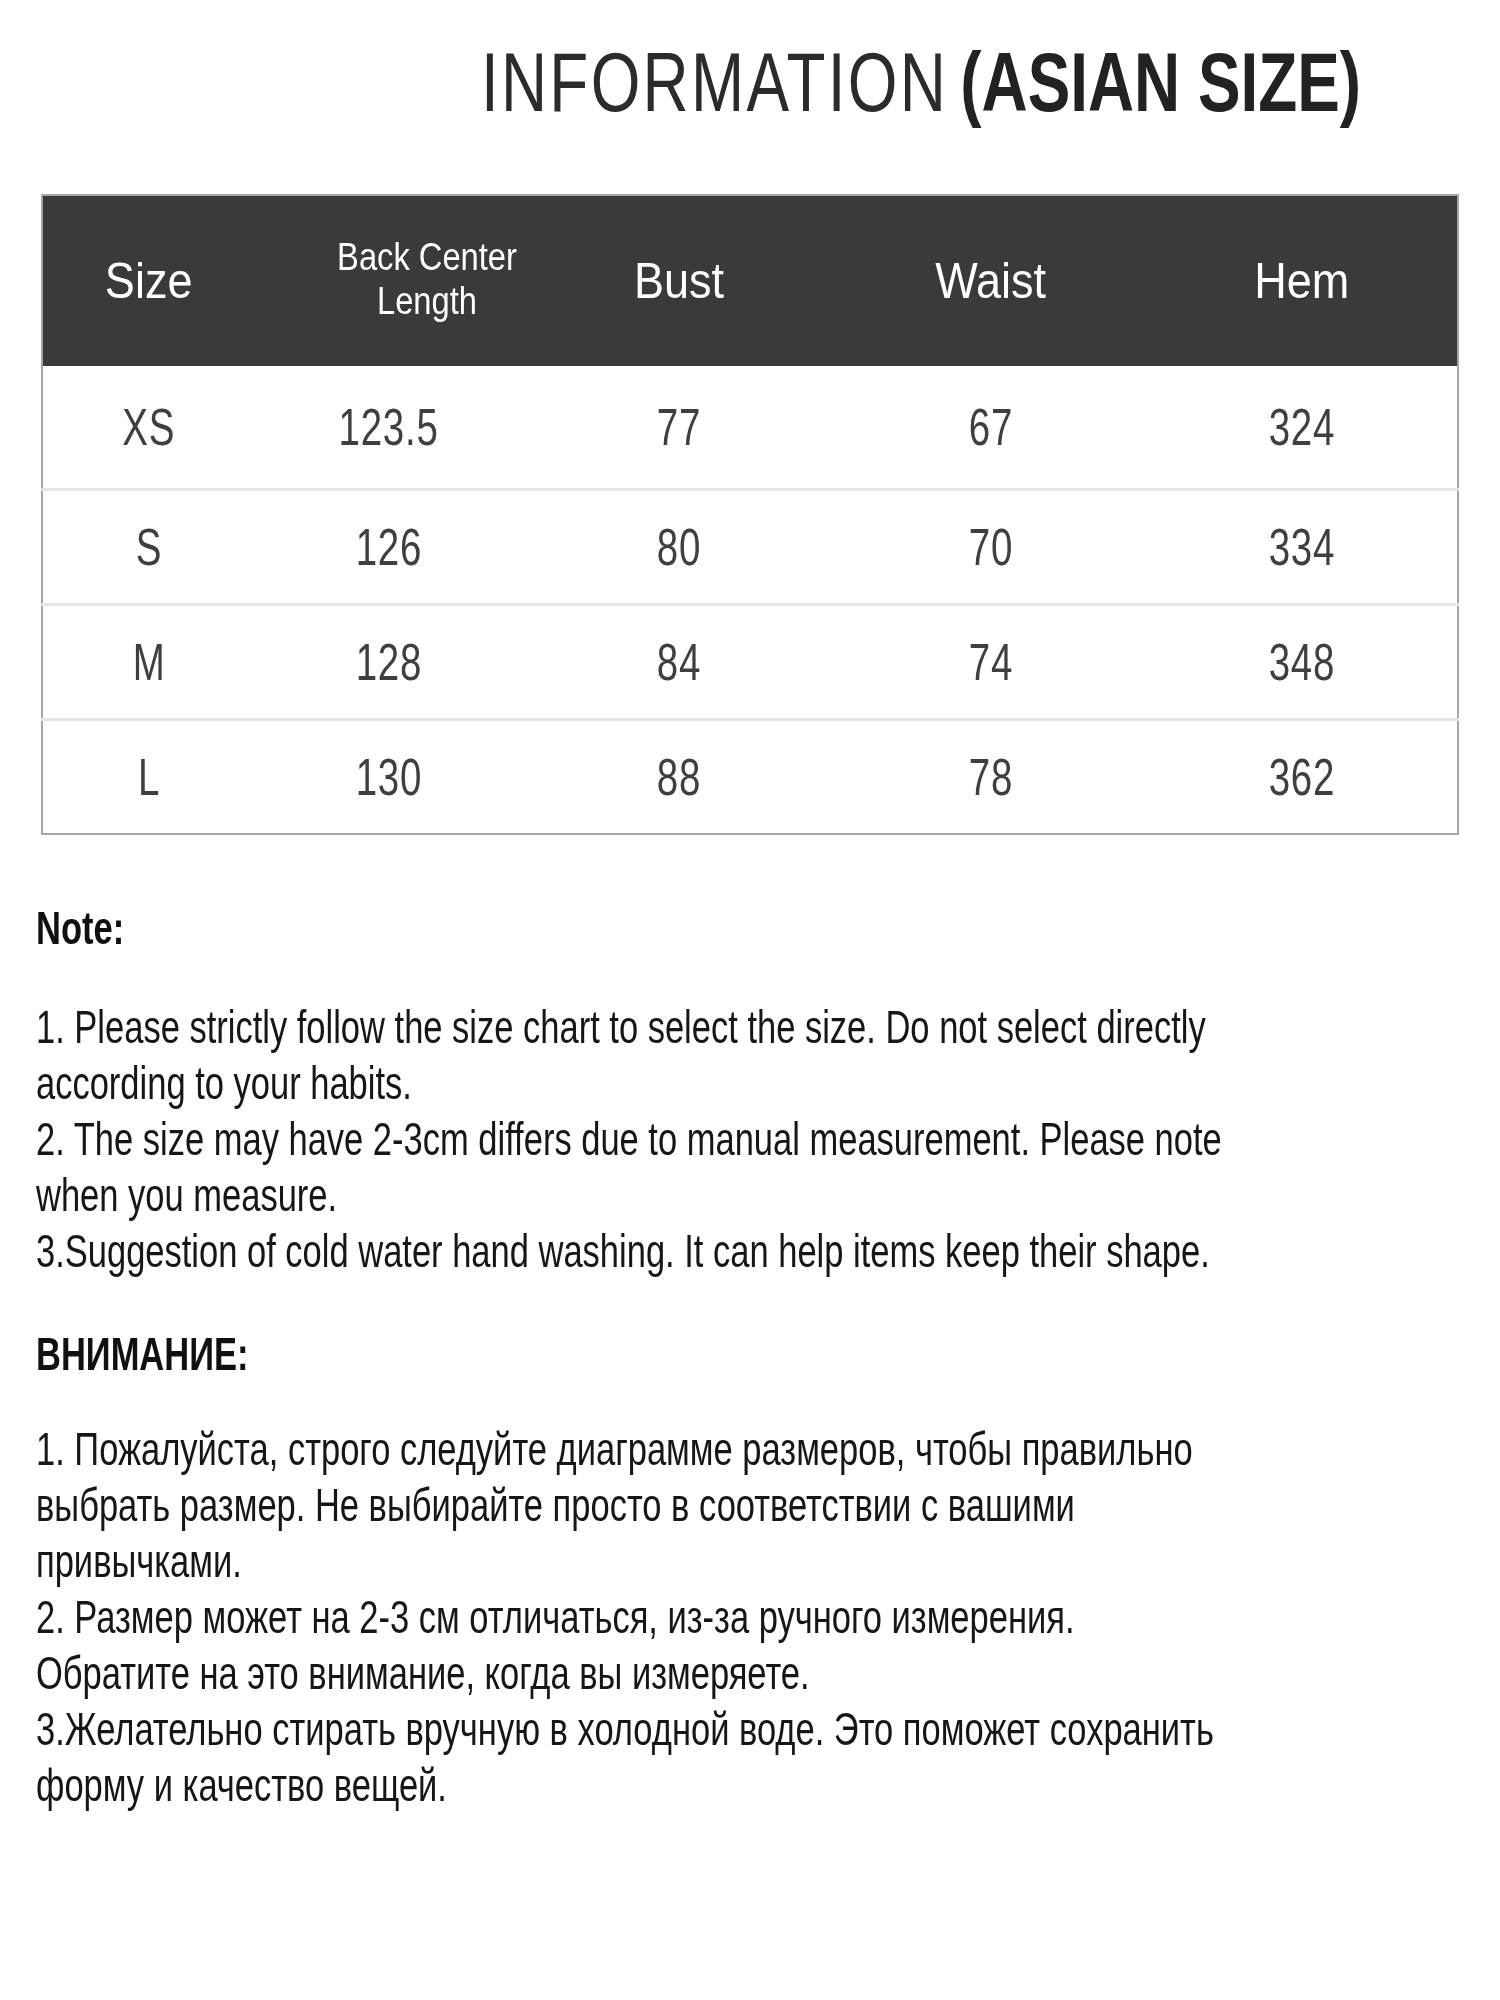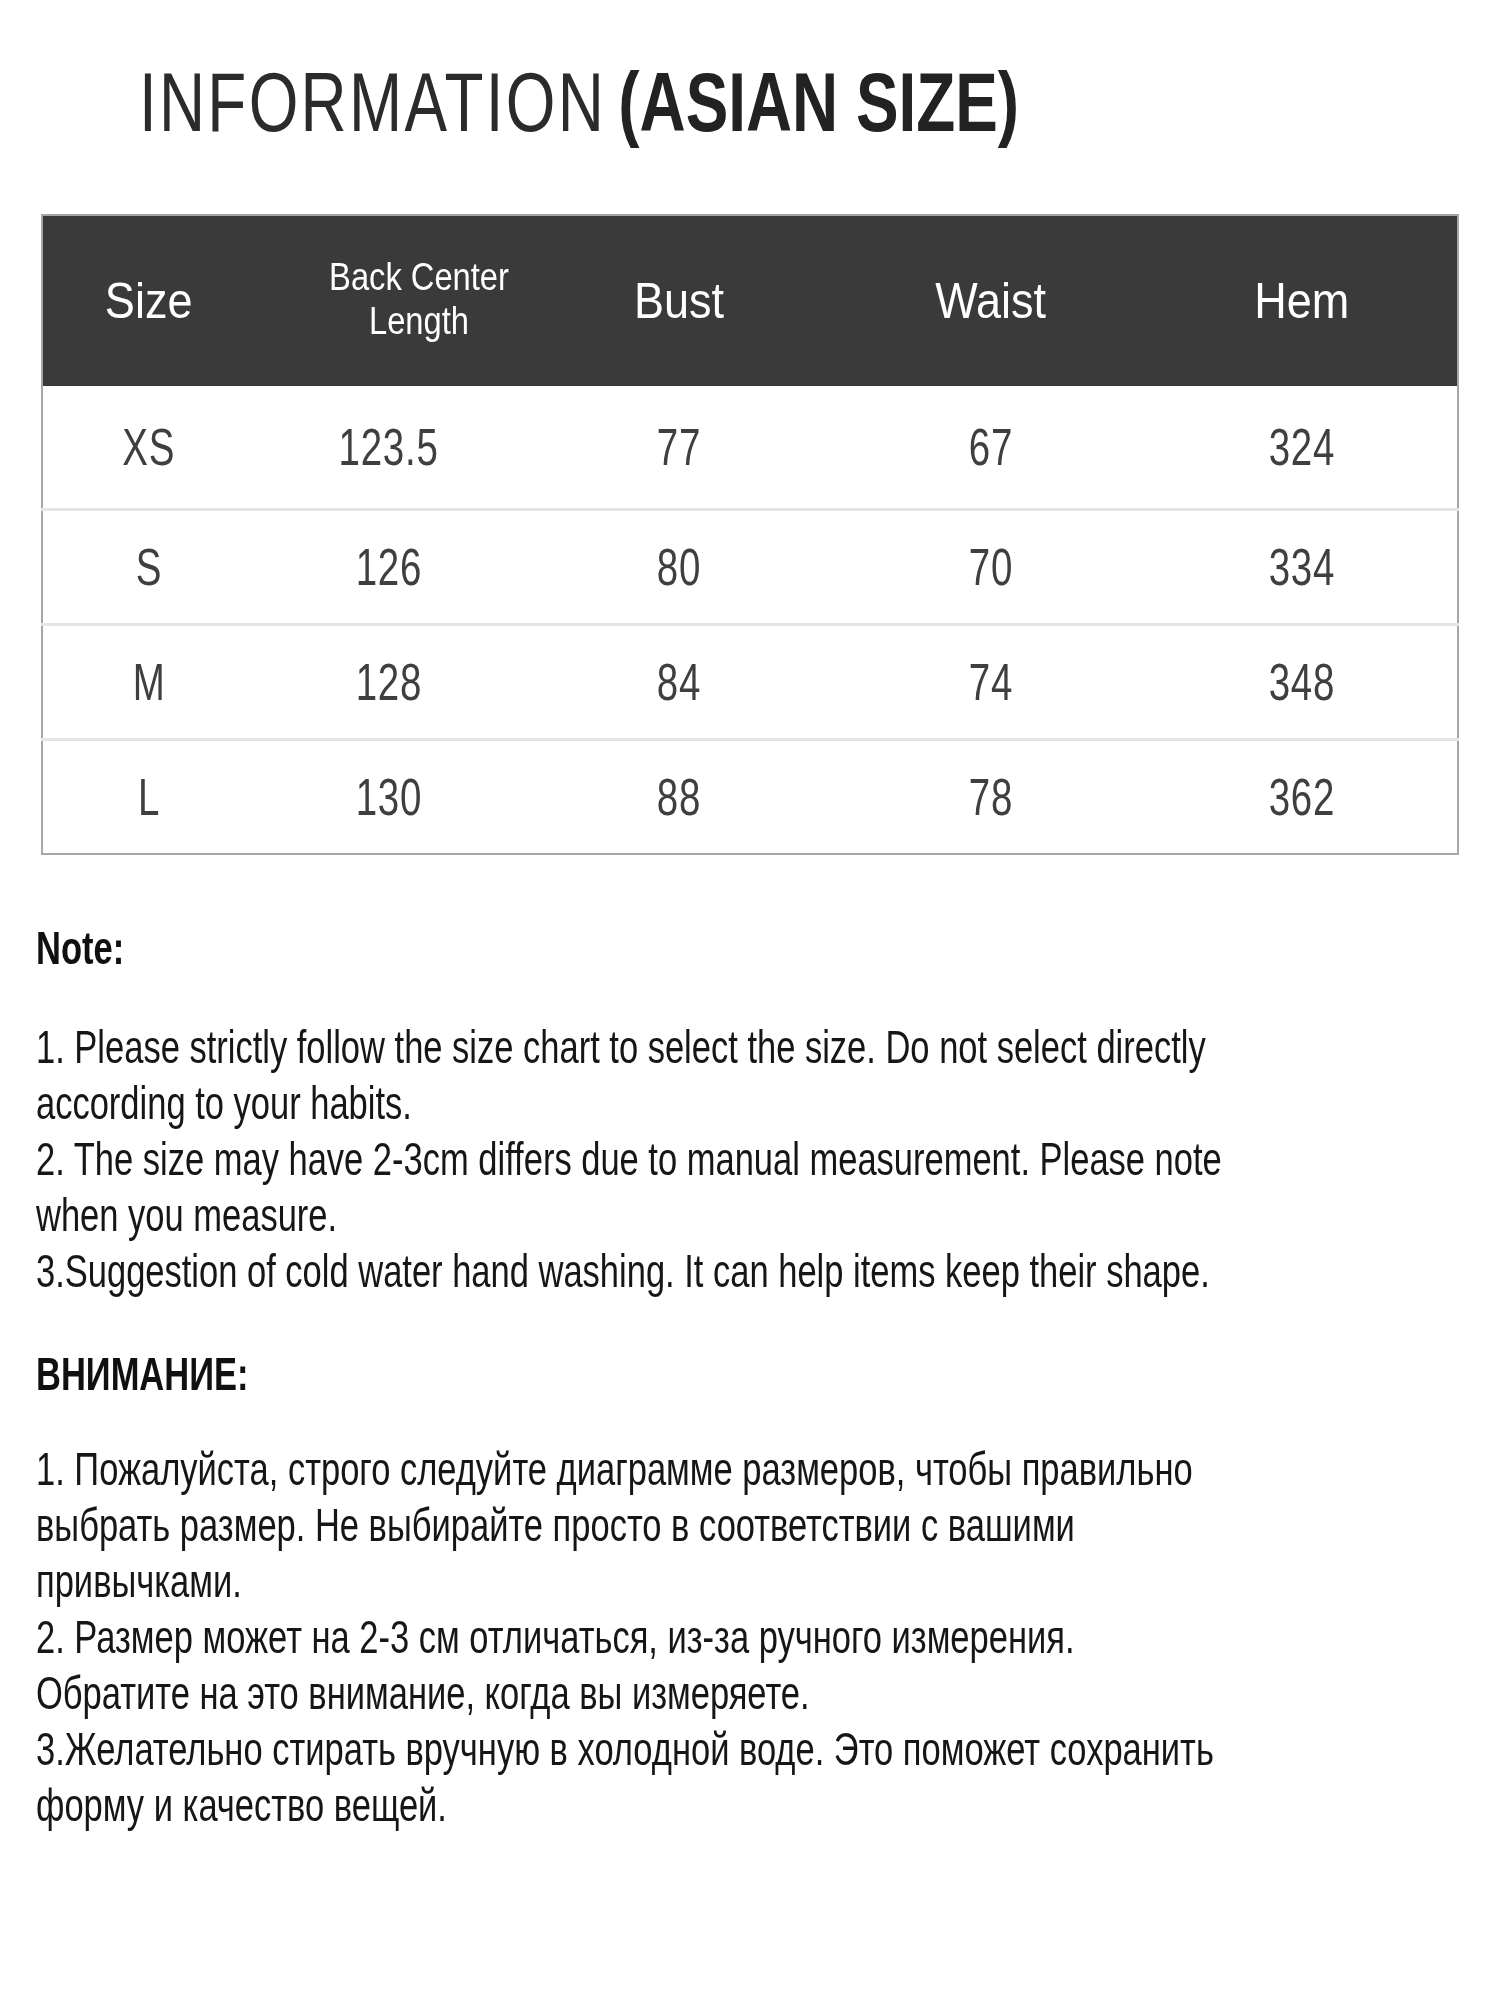--- a/index.html
+++ b/index.html
@@ -10,23 +10,23 @@
   body {
     width: 1500px;
     height: 2000px;
     overflow: hidden;
     font-family: "Liberation Sans", sans-serif;
     color: #141414;
   }
 
   
   .title-wrap {
-    margin-top: 56px;
+    margin-top: 36px;
     height: 92px;
-    text-align: left;
+    text-align: right;
     white-space: nowrap;
   }
   .title-inner {
     display: inline-block;
     font-size: 84px;
     line-height: 92px;
     transform: scaleX(0.76);
     transform-origin: center top;
     color: #2b2b2b;
   }
@@ -56,21 +56,21 @@
 
   .size-table thead tr {
     height: 171px;
     background: #3a3a3a;
   }
   .size-table th {
     color: #ffffff;
     font-weight: 400;
     font-size: 50px;
     vertical-align: middle;
-    padding: 0;
+    padding: 8px;
   }
   .size-table th .hdr {
     display: inline-block;
     transform: scaleX(0.9);
     transform-origin: center;
   }
   .size-table th.col-bcl .hdr {
     font-size: 38px;
     line-height: 1.15;
     width: 330px;            

